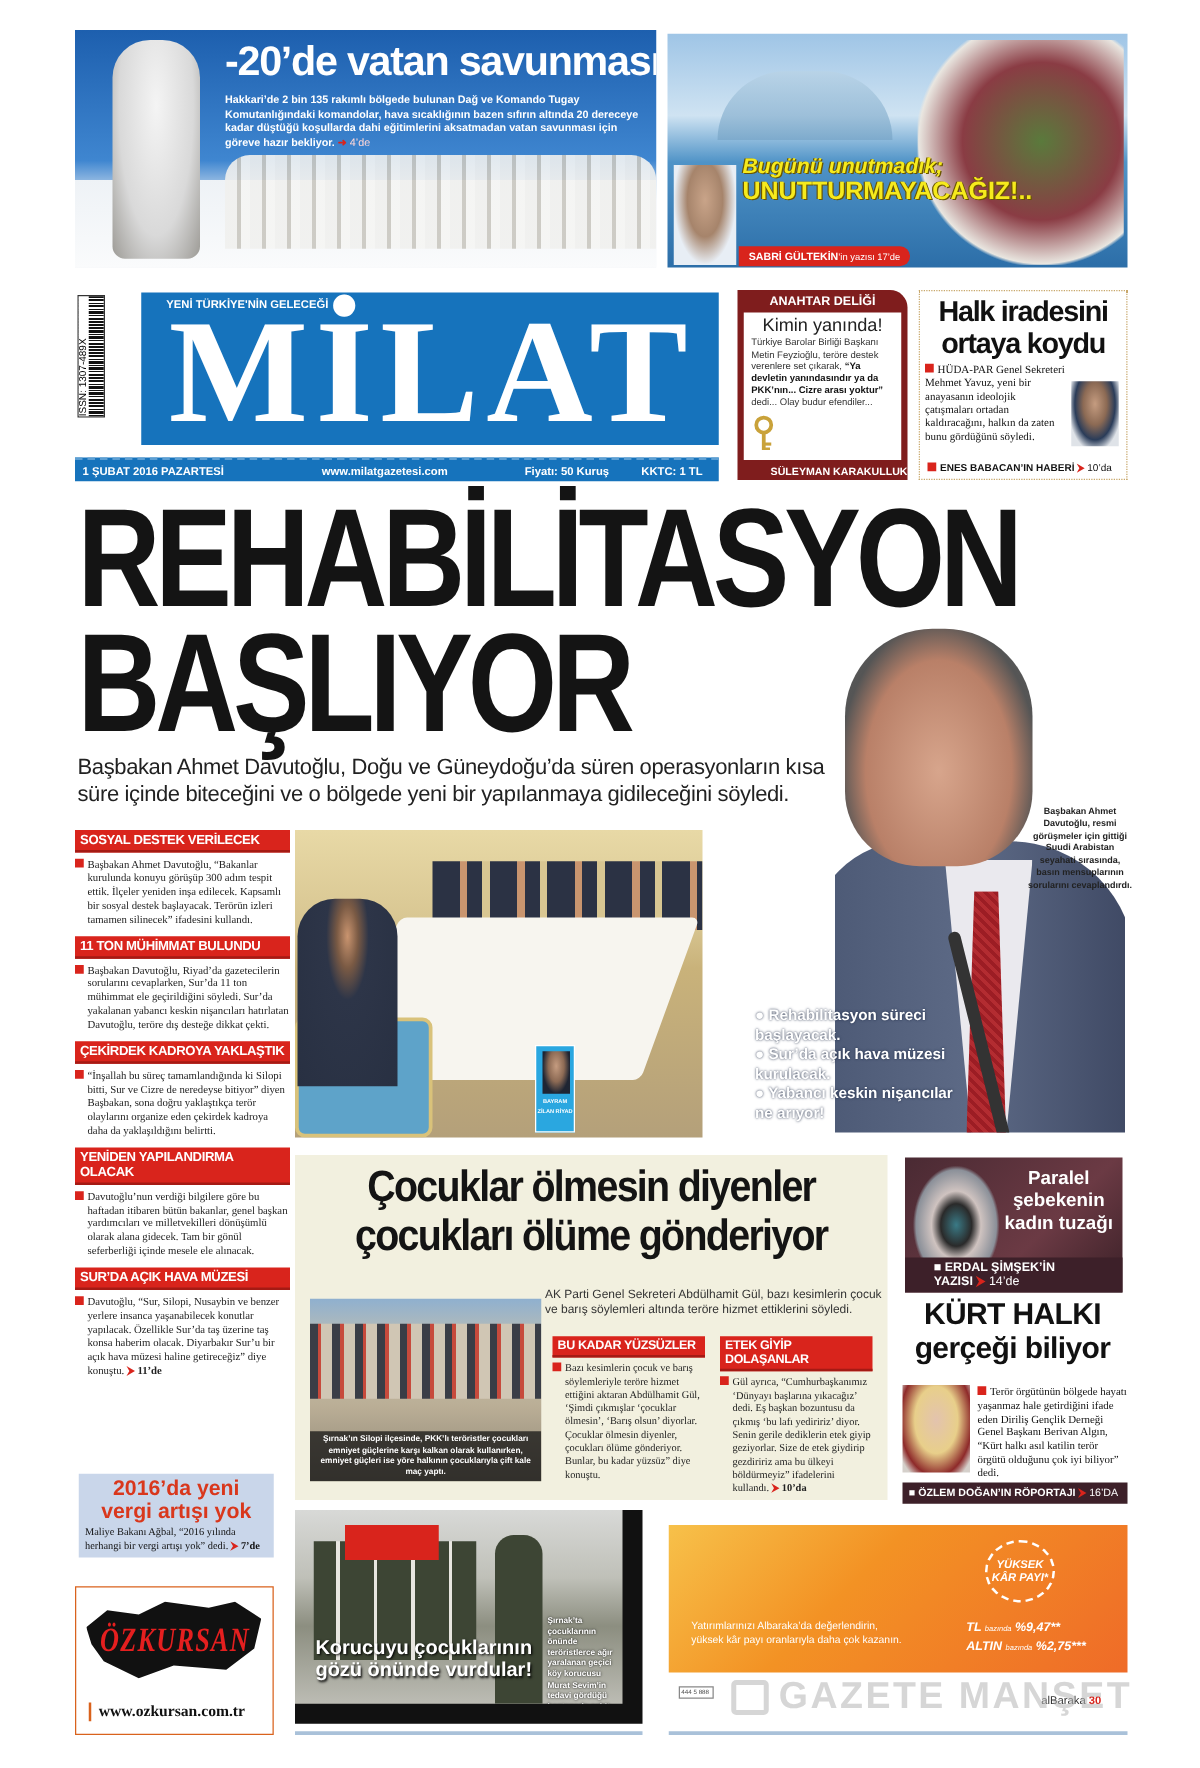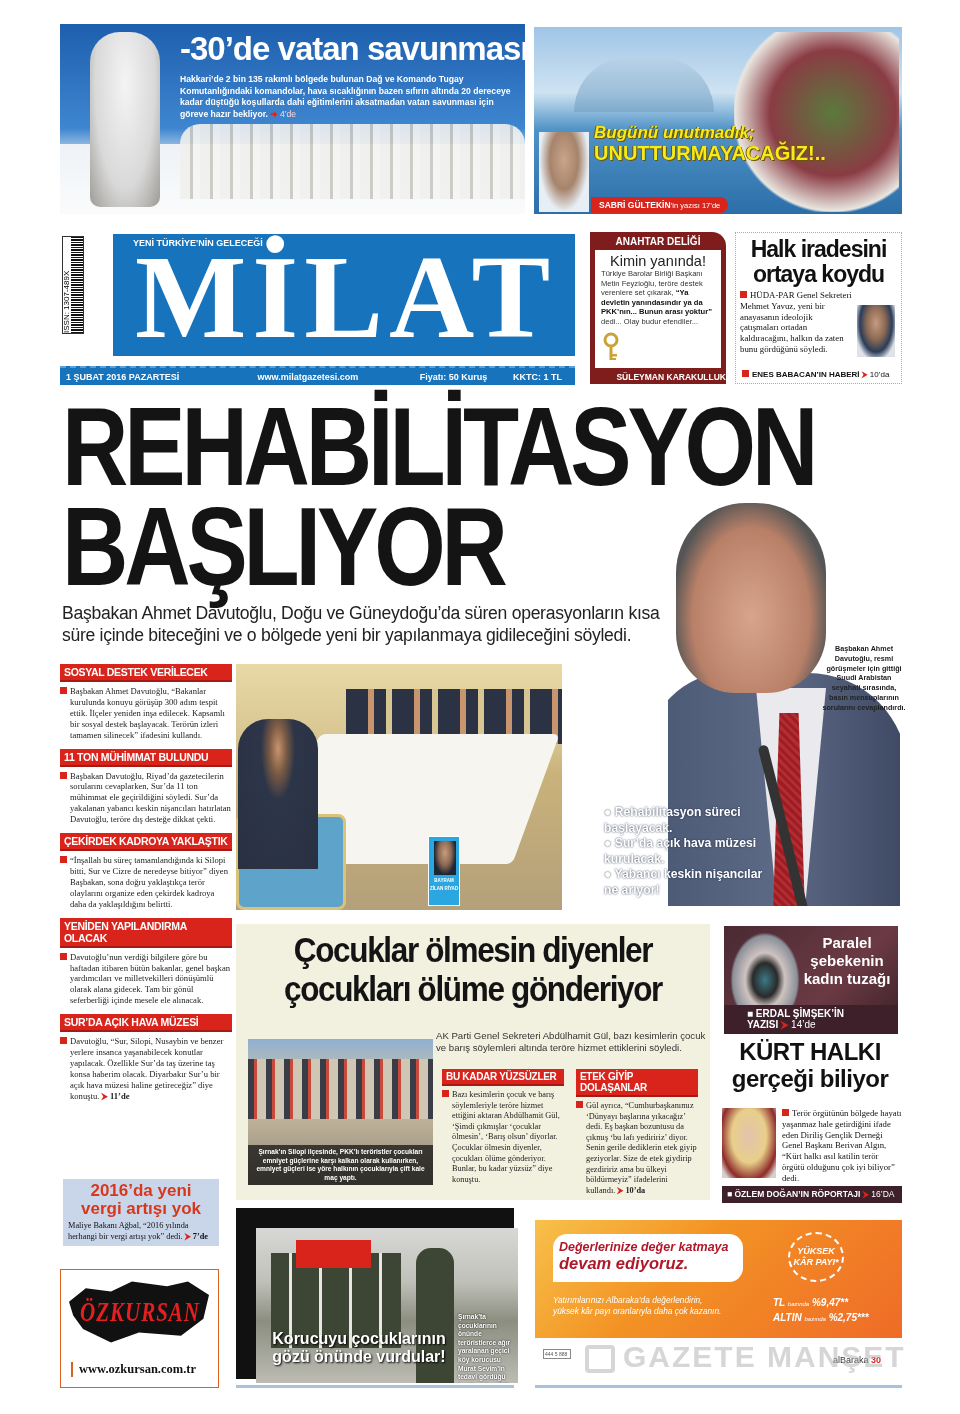--- a/index.html
+++ b/index.html
@@ -95,52 +95,52 @@
 #paralel .fig{position:absolute;left:6px;top:6px;width:70px;height:80px;background:radial-gradient(ellipse at 50% 60%,#3a7a86 0%,#2a2a2a 25%,#cfc3c0 40%,#8b9099 65%,transparent 70%)}
 #paralel h4{position:absolute;right:6px;top:8px;color:#fff;font-size:15px;line-height:18px;text-align:center;font-weight:bold}
 #paralel .by{position:absolute;left:0;bottom:0;width:100%;background:#3d2029;color:#fff;font-size:10px;font-weight:bold;padding:3px 23px}
 
 #kurt{left:718px;top:1038px;width:184px;height:164px}
 #kurt h3{font-size:24px;line-height:27px;text-align:center;font-weight:bold;letter-spacing:-0.5px}
 #kurt .photo{position:absolute;left:4px;top:70px;width:54px;height:70px;background:radial-gradient(ellipse at 50% 40%,#e3c3ae 0%,#e8cf8a 45%,#8e2a2a 75%,#d5d0cb 90%)}
 #kurt .txt{position:absolute;left:64px;top:70px;width:120px;font-family:"Liberation Serif",serif;font-size:8.7px;line-height:10.8px}
 #kurt .by{position:absolute;left:4px;top:148px;width:180px;background:#3d2029;color:#fff;font-size:8.5px;font-weight:bold;padding:3px 5px}
 
-#korucu{left:236px;top:1208px;width:278px;height:171px;background:#111;padding:20px}
+#korucu{left:236px;top:1208px;width:278px;height:171px;background:#111;padding:0}
 #korucu .photo{position:relative;width:262px;height:155px;background:linear-gradient(180deg,#d8d9d7 0%,#bfc0b8 35%,#8c8e80 60%,#bcbcb4 100%);overflow:hidden}
 #korucu .coffin{position:absolute;left:40px;top:12px;width:75px;height:28px;background:#d9241c}
 #korucu .guards{position:absolute;left:15px;top:25px;width:130px;height:95px;background:repeating-linear-gradient(90deg,#3d4534 0 18px,#e8e6e0 18px 21px,#3d4534 21px 30px)}
 #korucu .guard2{position:absolute;left:160px;top:20px;width:38px;height:135px;background:#3d4534;border-radius:15px 15px 0 0}
 #korucu h4{position:absolute;left:8px;top:102px;color:#fff;font-size:16px;line-height:18px;text-align:center;font-weight:bold;text-shadow:1px 1px 2px #000}
 #korucu .cap{position:absolute;left:202px;top:85px;width:58px;color:#fff;font-size:6.6px;line-height:8.6px;font-weight:bold;text-shadow:0 0 2px #000}
 
 #ad{left:535px;top:1220px;width:367px;height:150px}
 #ad .bg{position:absolute;left:0;top:0;width:367px;height:118px;background:linear-gradient(135deg,#f7c14a 0%,#f39224 40%,#ef6b28 100%)}
 #ad .bubble{position:absolute;left:18px;top:14px;width:190px;height:48px;background:#fff;border-radius:14px 14px 14px 0}
 #ad .bubble span{display:block;color:#b0182a;font-style:italic;font-weight:bold}
 #ad .b1{font-size:12.5px;padding:6px 0 0 6px}
 #ad .b2{font-size:16.5px;padding-left:6px}
-#ad .sub{position:absolute;left:18px;top:75px;color:#fff;font-size:8.3px;line-height:11px;font-style:italic}
+#ad .sub{position:absolute;left:18px;top:75px;color:#fff;font-size:8.3px;line-height:11px;}
 #ad .badge{position:absolute;left:253px;top:12px;width:56px;height:50px;border-radius:50%;border:2px dashed #fff;color:#fff;font-size:9px;font-weight:bold;font-style:italic;text-align:center;padding-top:12px;line-height:11px}
 #ad .rates{position:absolute;left:238px;top:76px;color:#fff;font-size:10px;line-height:13px;font-style:italic;font-weight:bold}
 #ad .rates small{font-size:6px;font-weight:normal}
 #ad .brand{position:absolute;left:298px;top:135px;font-size:9px;color:#333}
 #ad .tel{position:absolute;left:8px;top:129px;font-size:5px;border:1px solid #888;padding:1px;color:#555;width:28px;line-height:6px}
 #watermark{left:585px;top:1340px;color:rgba(180,180,180,.55);font-size:30px;font-weight:bold;letter-spacing:2px;white-space:nowrap}
 #watermark .m{display:inline-block;width:30px;height:28px;border:4px solid rgba(180,180,180,.55);border-radius:4px;vertical-align:middle;margin-right:8px}
 .hr-blue{height:3px;background:#a9c1d9}
 </style>
 </head>
 <body>
 
 <div id="banner-left" class="abs">
   <div class="snow"></div>
   <div class="troops"></div>
   <div class="soldier"></div>
-  <h2>-30’de vatan savunması</h2>
+  <h2>-20’de vatan savunması</h2>
   <p><span>Hakkari’de 2 bin 135 rakımlı bölgede bulunan Dağ ve Komando Tugay Komutanlığındaki komandolar, hava sıcaklığının bazen sıfırın altında 20 dereceye kadar düştüğü koşullarda dahi eğitimlerini aksatmadan vatan savunması için göreve hazır bekliyor.</span> <span class="ref"><span class="arrow">➜</span> <span>4’de</span></span></p>
 </div>
 
 <div id="banner-right" class="abs">
   <div class="mosque"></div>
   <div class="rider"></div>
   <div class="portrait"></div>
   <div class="slogan">
     <div>Bugünü unutmadık;</div>
     <div class="slogan2">UNUTTURMAYACAĞIZ!..</div>
@@ -159,21 +159,21 @@
   <span style="width:150px">1 ŞUBAT 2016 PAZARTESİ</span>
   <span style="width:180px;text-align:center;margin-left:18px">www.milatgazetesi.com</span>
   <span style="width:100px;margin-left:28px">Fiyatı: 50 Kuruş</span>
   <span style="width:60px">KKTC: 1 TL</span>
 </div>
 
 <div id="keyhole" class="abs">
   <div class="title">ANAHTAR DELİĞİ</div>
   <div class="inner">
     <div class="head">Kimin yanında!</div>
-    <div class="body"><span>Türkiye Barolar Birliği Başkanı Metin Feyzioğlu, teröre destek verenlere set çıkarak, </span><b>“Ya devletin yanındasındır ya da PKK’nın... Bunun arası yoktur”</b><span> dedi... Olay budur efendiler...</span></div>
+    <div class="body"><span>Türkiye Barolar Birliği Başkanı Metin Feyzioğlu, teröre destek verenlere set çıkarak, </span><b>“Ya devletin yanındasındır ya da PKK’nın... Cizre arası yoktur”</b><span> dedi... Olay budur efendiler...</span></div>
     <svg class="keyicon" viewBox="0 0 22 30">
         <circle cx="11" cy="8" r="6" fill="none" stroke="#c9a23a" stroke-width="3"></circle>
         <rect x="9.5" y="13" width="3" height="15" fill="#c9a23a"></rect>
         <rect x="12" y="22" width="5" height="2.5" fill="#c9a23a"></rect>
         <rect x="12" y="26" width="4" height="2" fill="#c9a23a"></rect>
       </svg>
   </div>
   <div class="author">SÜLEYMAN KARAKULLUK</div>
 </div>
 
@@ -273,24 +273,20 @@
     <div class="coffin"></div>
     <div class="guard2"></div>
     <h4 style="width:190px">Korucuyu çocuklarının gözü önünde vurdular!</h4>
     <div class="cap"><span>Şırnak’ta çocuklarının önünde teröristlerce ağır yaralanan geçici köy korucusu Murat Sevim’in tedavi gördüğü hastanede şehit oldu.</span>  </div>
   </div>
 </div>
 <div class="abs hr-blue" style="left:236px;top:1385px;width:278px"></div>
 
 <div id="ad" class="abs">
   <div class="bg"></div>
-  <div class="bubble">
-    <span class="b1">Değerlerinize değer katmaya</span>
-    <span class="b2">devam ediyoruz.</span>
-  </div>
   <div class="sub">
       <div>Yatırımlarınızı Albaraka’da değerlendirin,</div>
       <div>yüksek kâr payı oranlarıyla daha çok kazanın.</div>
     </div>
   <div class="badge">YÜKSEK KÂR PAYI*</div>
   <div class="rates">
     <div><span>TL</span> <small>bazında</small> <span>%9,47**</span></div>
     <div><span>ALTIN</span> <small>bazında</small> <span>%2,75***</span></div>
   </div>
   <div class="tel">444 5 888</div>

